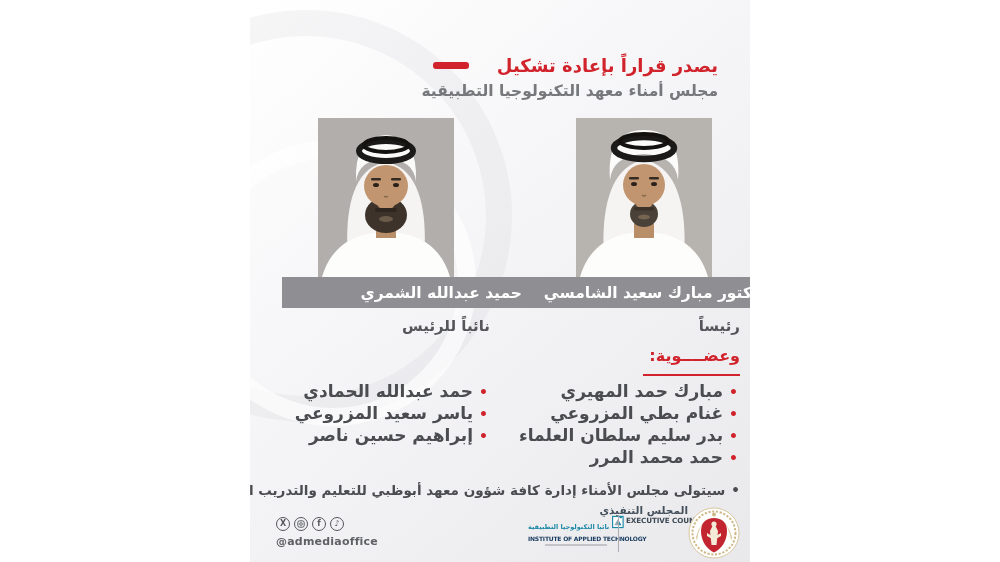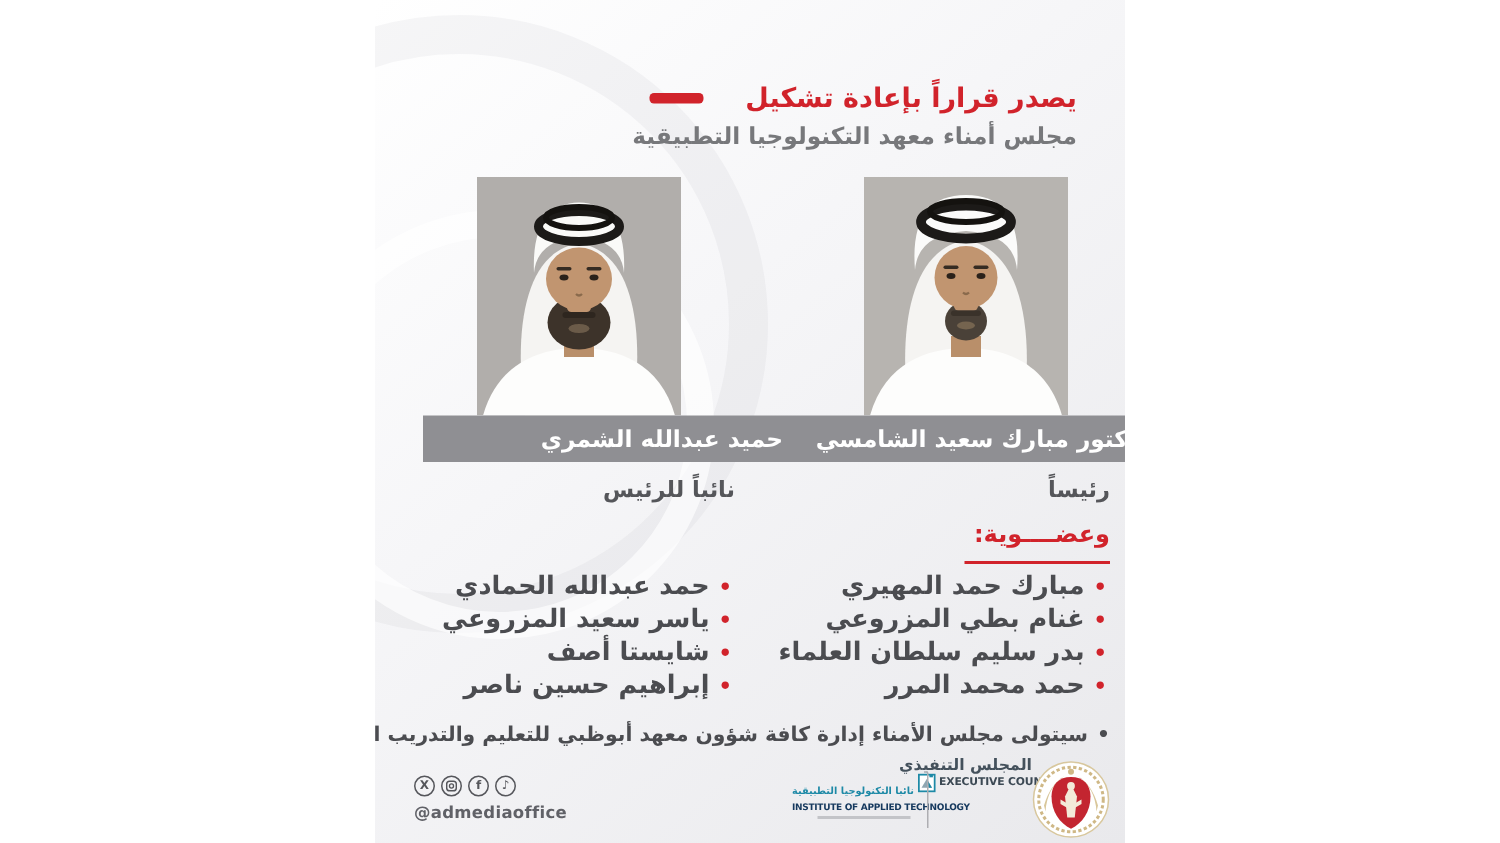--- a/index.html
+++ b/index.html
@@ -143,21 +143,20 @@
   <div class="mlist colr">
     <div class="mitem">مبارك حمد المهيري</div>
     <div class="mitem">غنام بطي المزروعي</div>
     <div class="mitem">بدر سليم سلطان العلماء</div>
     <div class="mitem">حمد محمد المرر</div>
   </div>
 
   <div class="mlist coll">
     <div class="mitem">حمد عبدالله الحمادي</div>
     <div class="mitem">ياسر سعيد المزروعي</div>
-    <div class="mitem">شايستا أصف</div>
     <div class="mitem">إبراهيم حسين ناصر</div>
   </div>
 
   <div class="note">سيتولى مجلس الأمناء إدارة كافة شؤون معهد أبوظبي للتعليم والتدريب المهني</div>
 
   <div class="socials">
     <div class="sic">X</div>
     <div class="sic">
       <svg width="8" height="8" viewBox="0 0 10 10">
         <rect x="1" y="1" width="8" height="8" rx="2.4" fill="none" stroke="#55565b" stroke-width="1.2"></rect>

